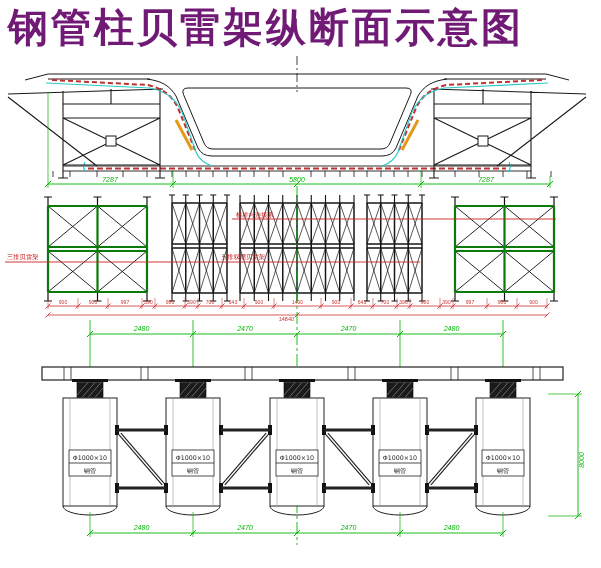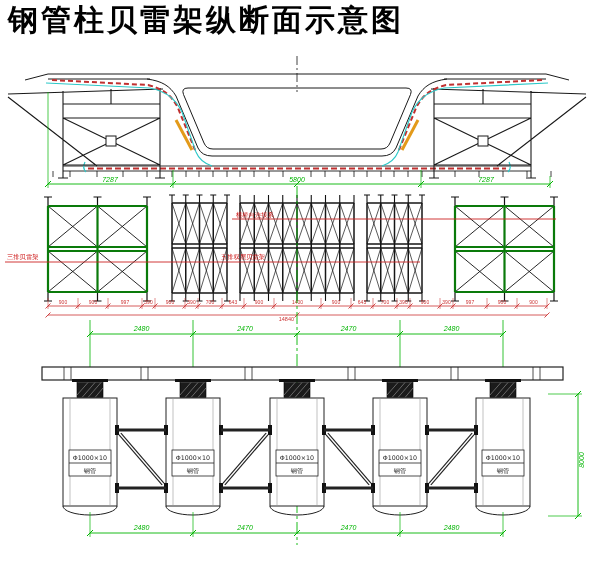--- a/index.html
+++ b/index.html
@@ -1,20 +1,20 @@
 <!DOCTYPE html>
 <html><head>
 <meta charset="utf-8">
 <style>
   html,body{margin:0;padding:0;}
   body{width:601px;height:568px;background:#fff;position:relative;overflow:hidden;
        font-family:"Liberation Sans",sans-serif;}
   .title{position:absolute;top:0px;left:8px;width:585px;
          font-family:"DejaVu Sans","Liberation Sans",sans-serif;
-         font-size:30px;font-weight:bold;color:#000000;letter-spacing:3px;
+         font-size:40px;font-weight:bold;color:#701a75;letter-spacing:3px;
          white-space:nowrap;}
   svg{position:absolute;top:0;left:0;}
   svg text{font-family:"Liberation Sans",sans-serif;}
   .gdim{fill:#00b400;font-size:7px;font-style:italic;text-anchor:middle;}
   .gdimv{fill:#00b400;font-size:7px;font-style:italic;text-anchor:middle;}
   .rdim{fill:#cc3333;font-size:5px;text-anchor:middle;}
   .rtot{fill:#cc3333;font-size:5.5px;text-anchor:end;}
   .rlab{fill:#cc1111;font-size:6.3px;}
   .clab{fill:#222;font-size:6.3px;text-anchor:middle;font-family:"DejaVu Sans","Liberation Sans",sans-serif;}
 </style>

